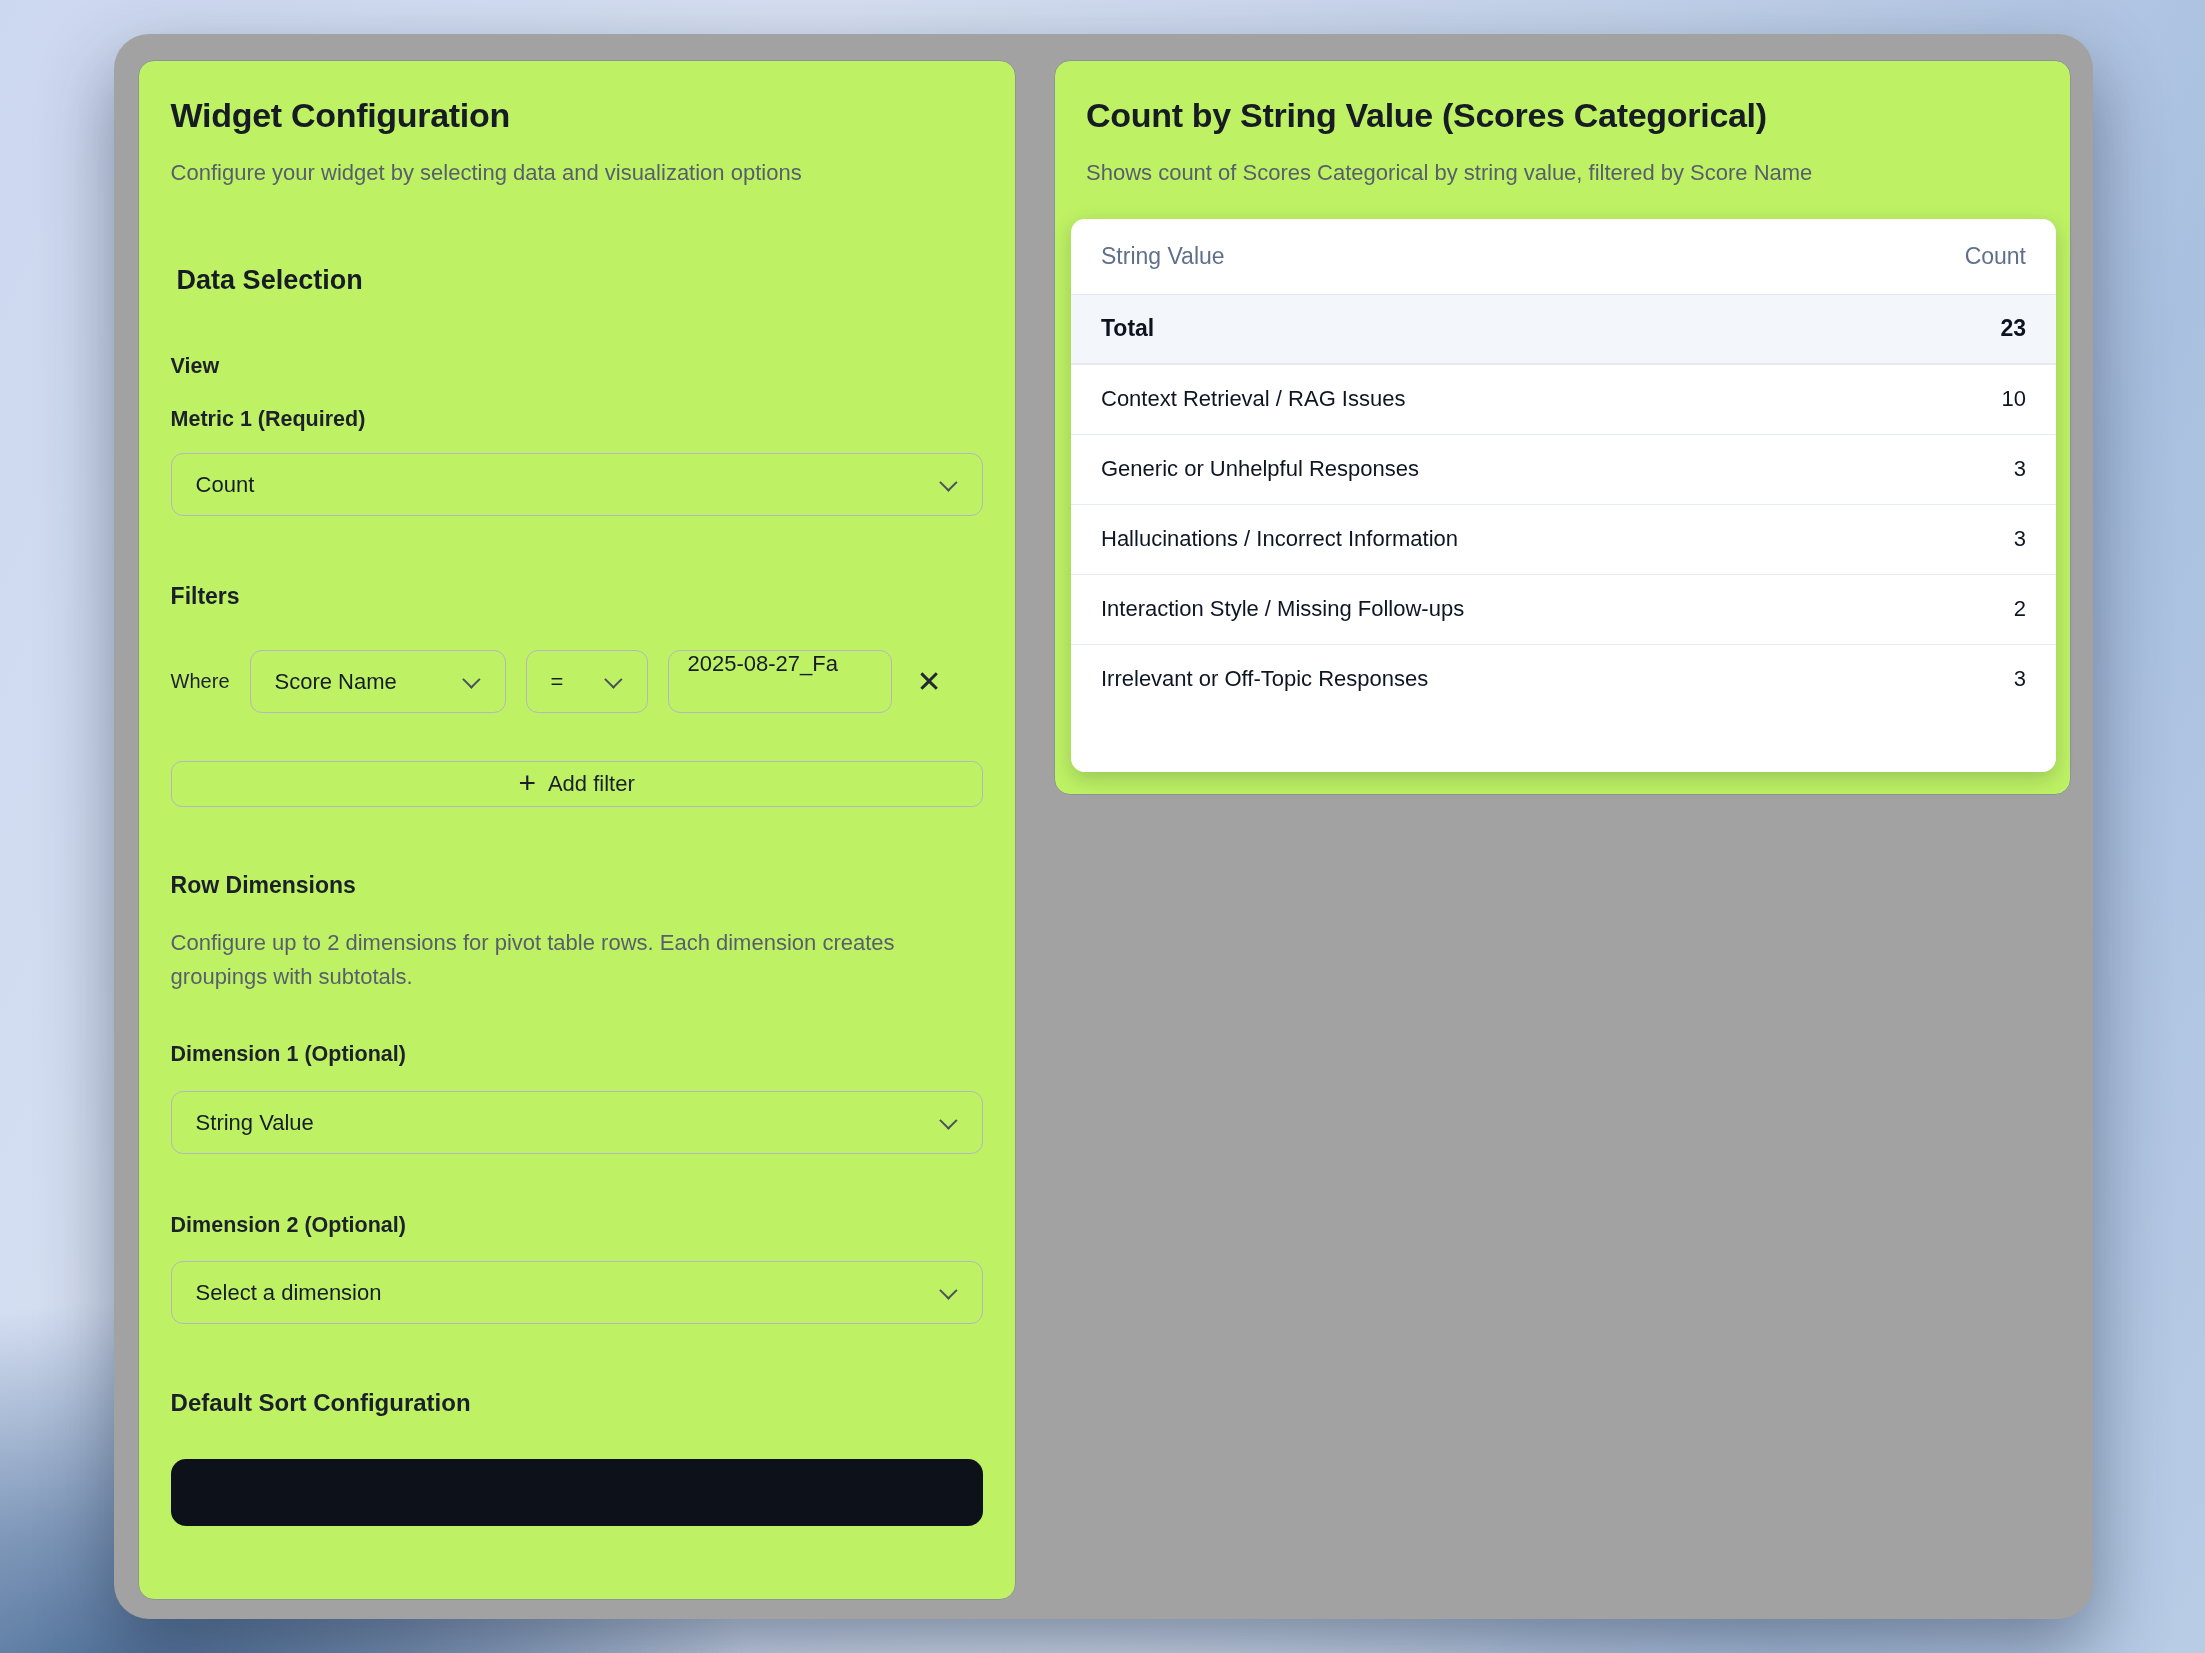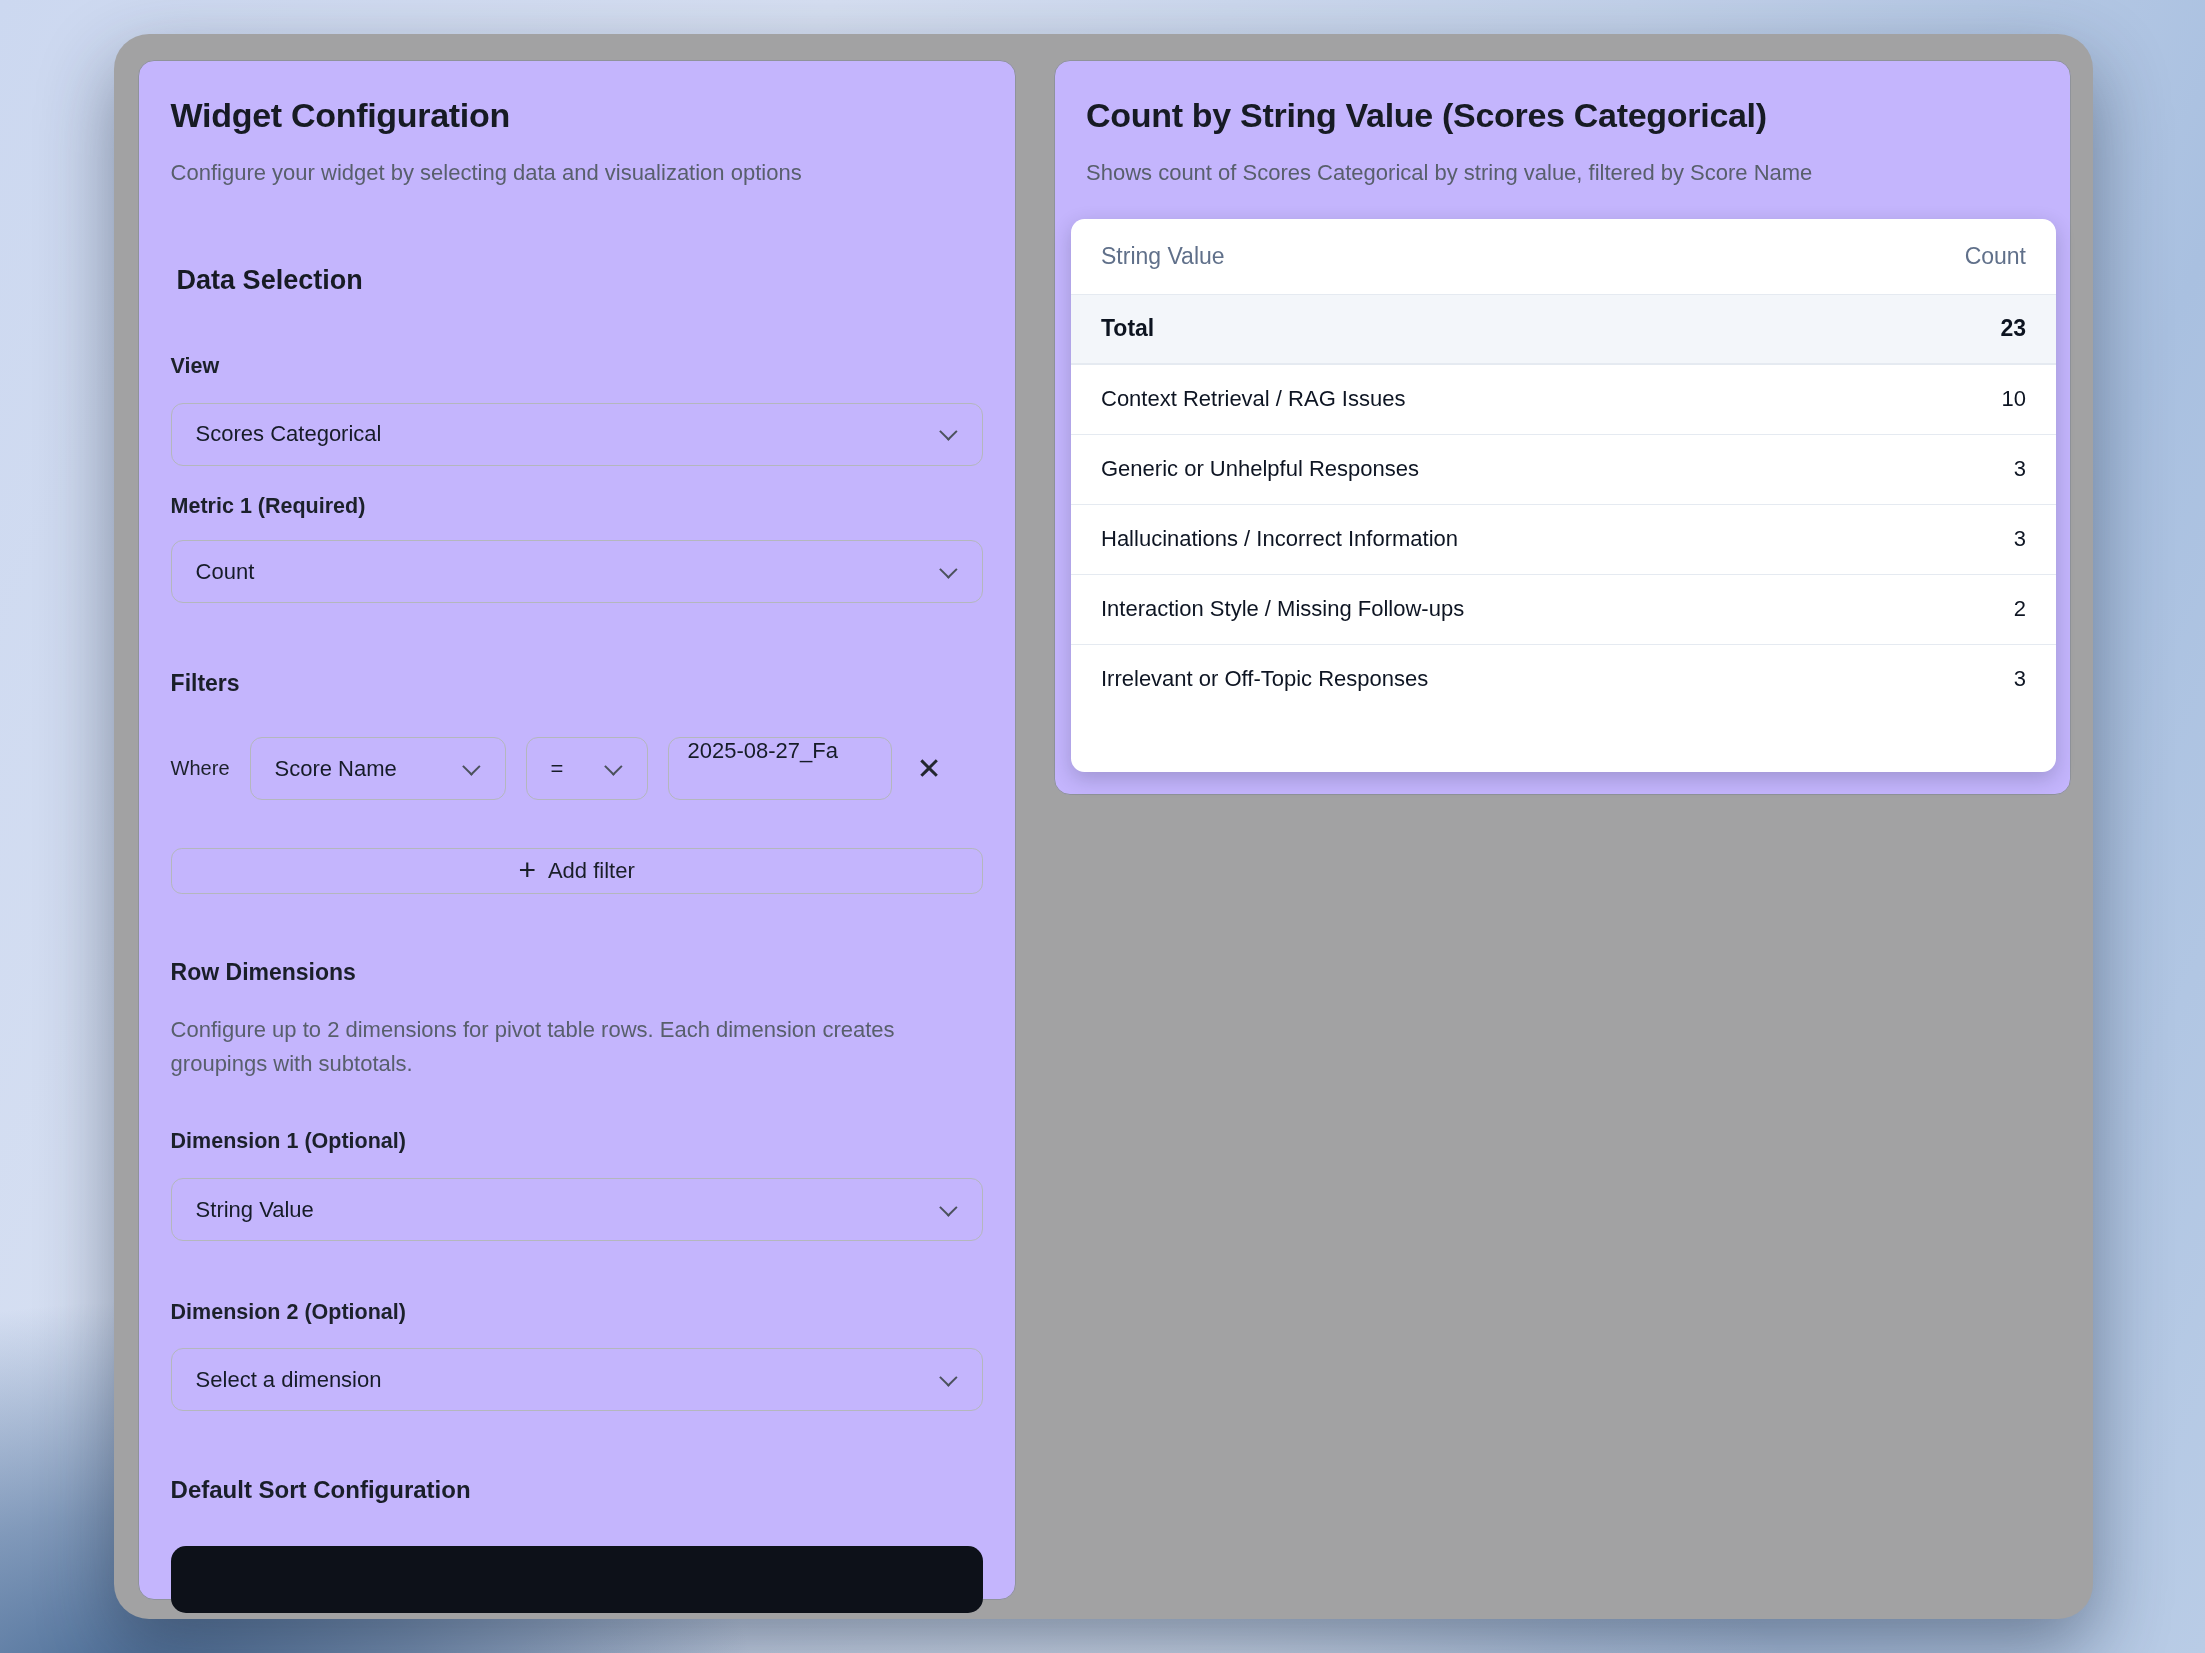--- a/index.html
+++ b/index.html
@@ -19,21 +19,21 @@
 
   
   .modal {
     position: absolute; left: 114px; top: 34px; width: 1979px; height: 1585px;
     background: #a2a2a3;
     border-radius: 35px;
     box-shadow: 0 30px 74px rgba(22,36,58,0.45);
   }
   .panel {
     position: absolute;
-    background: #c4b5fd;
+    background: #bef264;
     border: 1.3px solid #8f939a;
     border-radius: 16px;
   }
   .panel-left  { left: 23.6px;   top: 25.6px; width: 878px; height: 1540px; padding: 0 32px; }
   .panel-right { left: 940px; top: 25.6px; width: 1017px; height: 735px; }
 
   
   .h-title { font-size: 34px; font-weight: 700; color: #171b24; letter-spacing: -0.3px; }
   .subtitle { font-size: 22px; line-height: 35px; color: #585f6c; }
   .section-h { font-size: 27px; font-weight: 700; color: #171b24; margin-left: 6px; }
@@ -128,24 +128,20 @@
 <div id="page">
   <div class="modal">
 
     <div class="panel panel-left">
       <div class="h-title" style="margin-top:35px;">Widget Configuration</div>
       <div class="subtitle" style="margin-top:20px; max-width:673px;">Configure your widget by selecting data and visualization options</div>
 
       <div class="section-h" style="margin-top:75px;">Data Selection</div>
 
       <div class="field-label" style="margin-top:58px;">View</div>
-      <div class="select" style="margin-top:24px;">
-        <span>Scores Categorical</span>
-        <span class="chevron"></span>
-      </div>
 
       <div class="field-label" style="margin-top:28px;">Metric 1 (Required)</div>
       <div class="select" style="margin-top:21.5px;">
         <span>Count</span>
         <span class="chevron"></span>
       </div>
 
       <div class="group-h" style="margin-top:67px;">Filters</div>
       <div class="filter-row" style="margin-top:40px;">
         <span class="where-label">Where</span>

